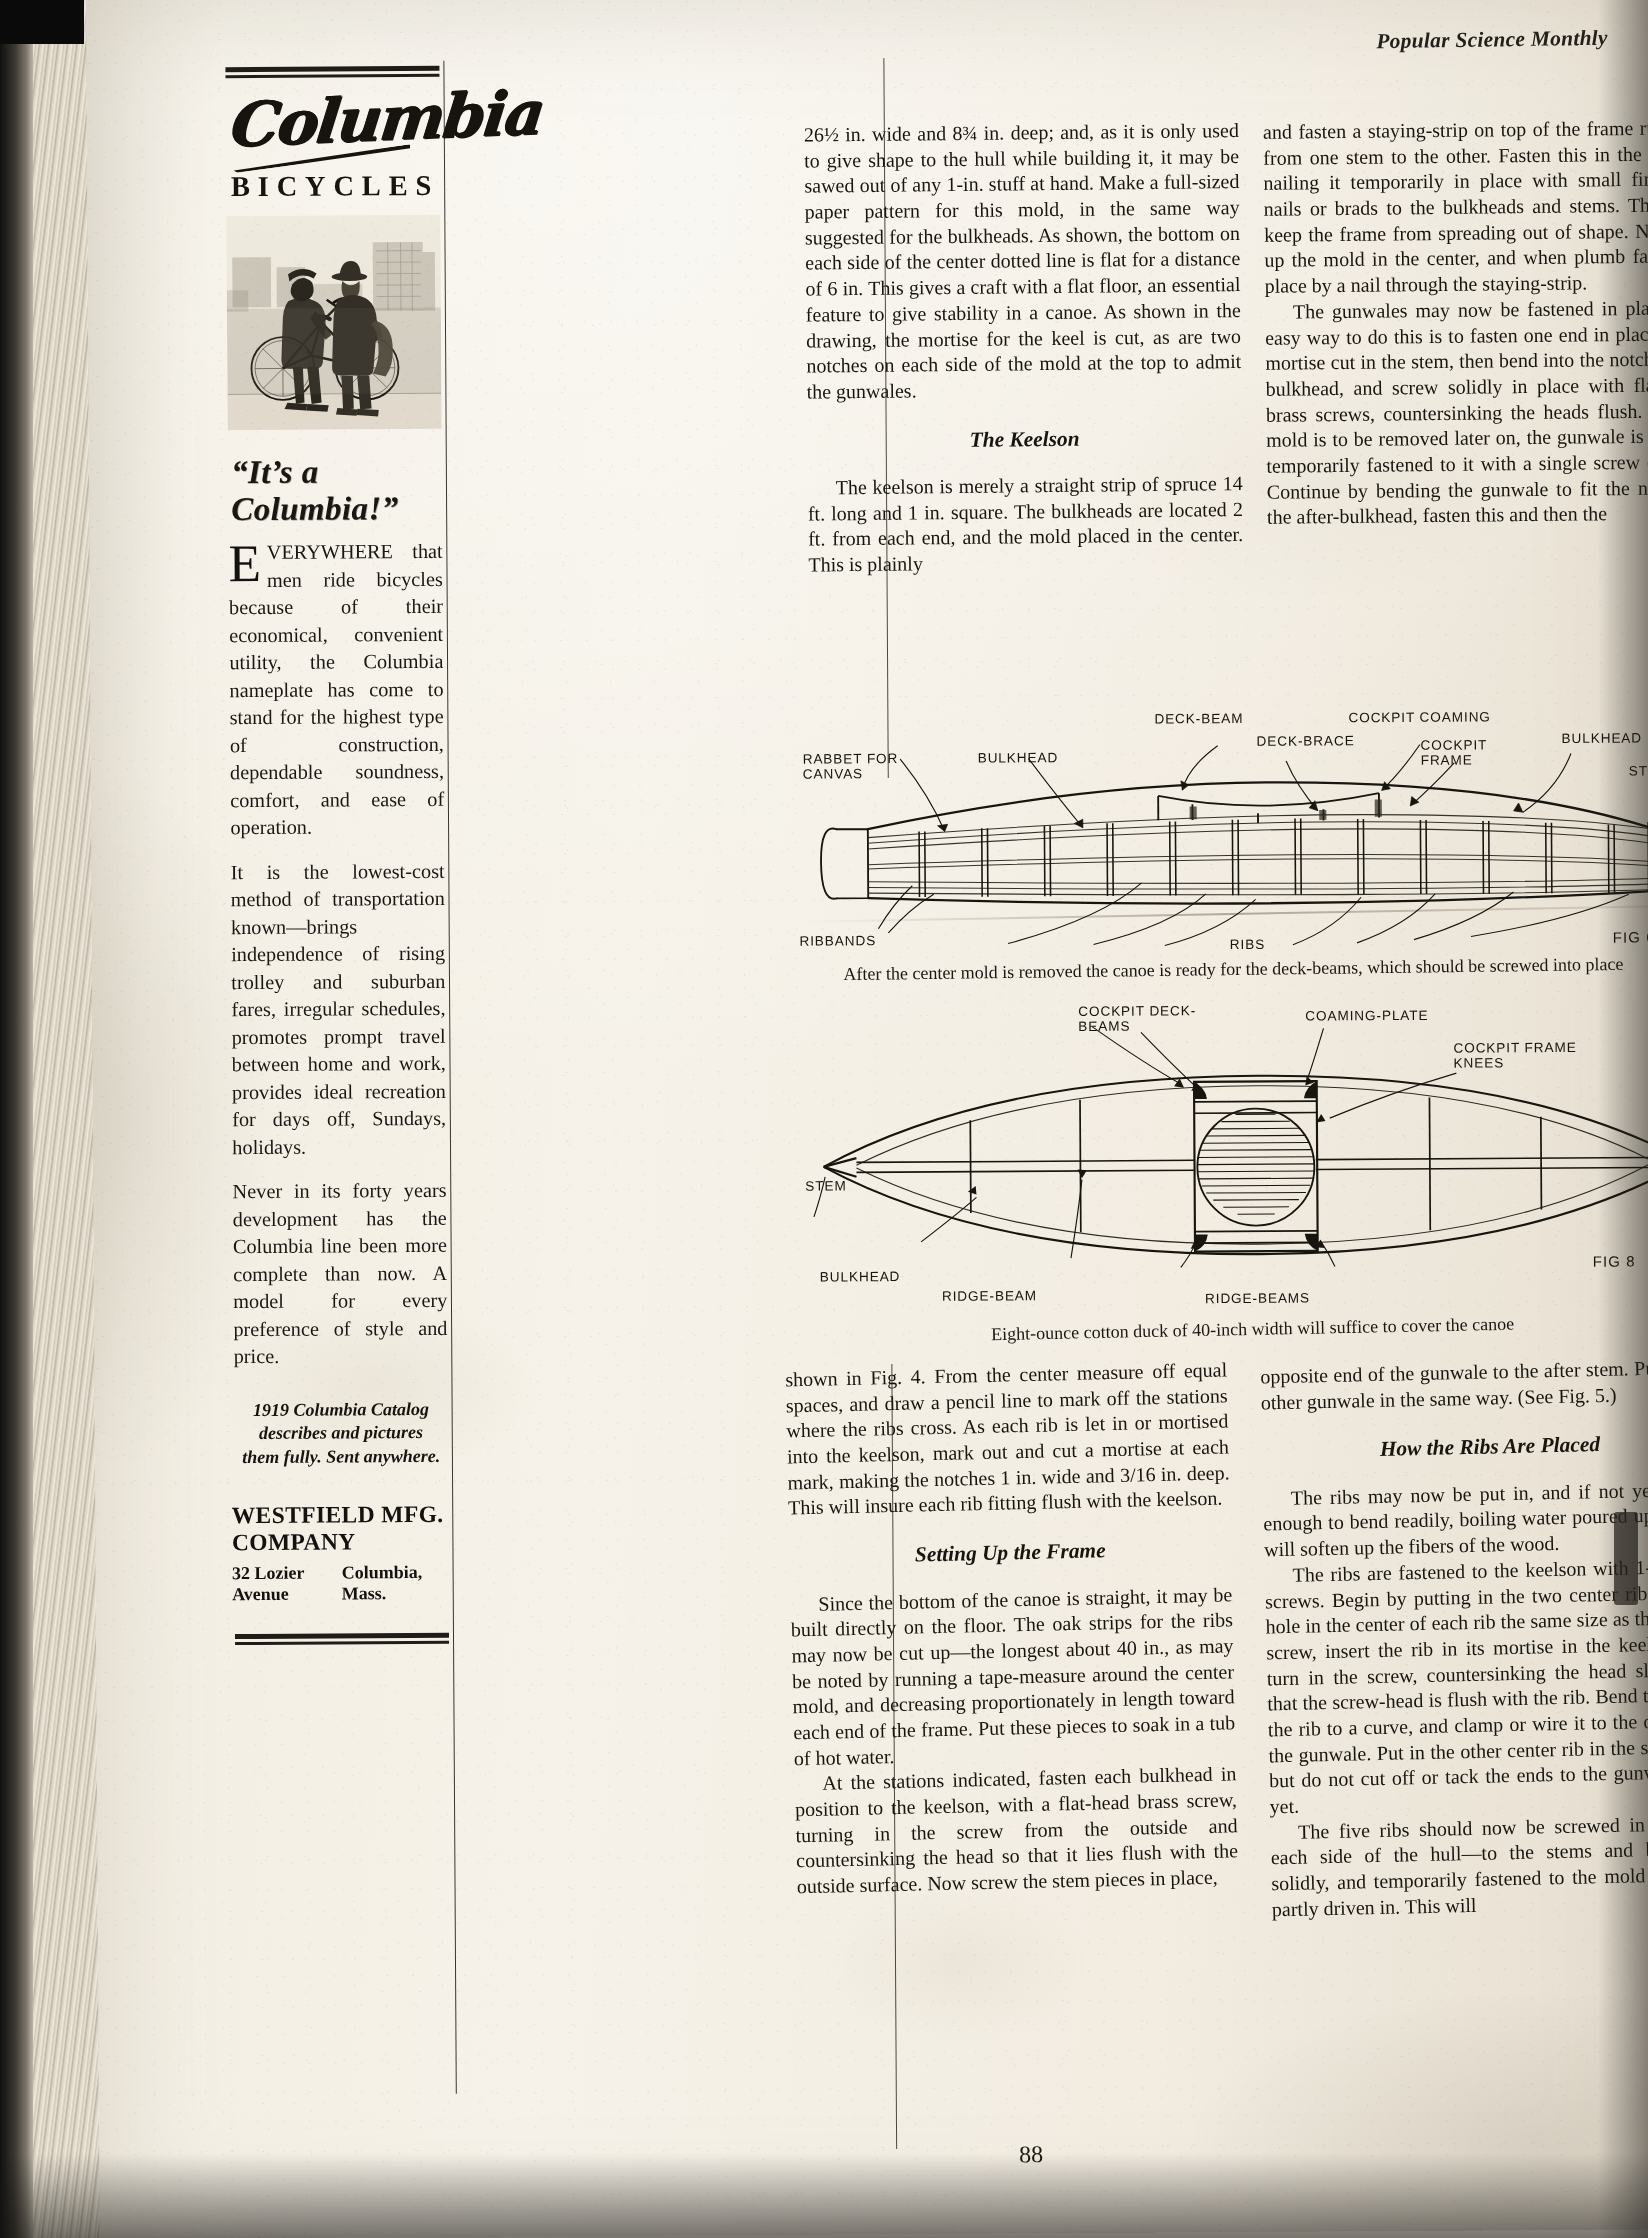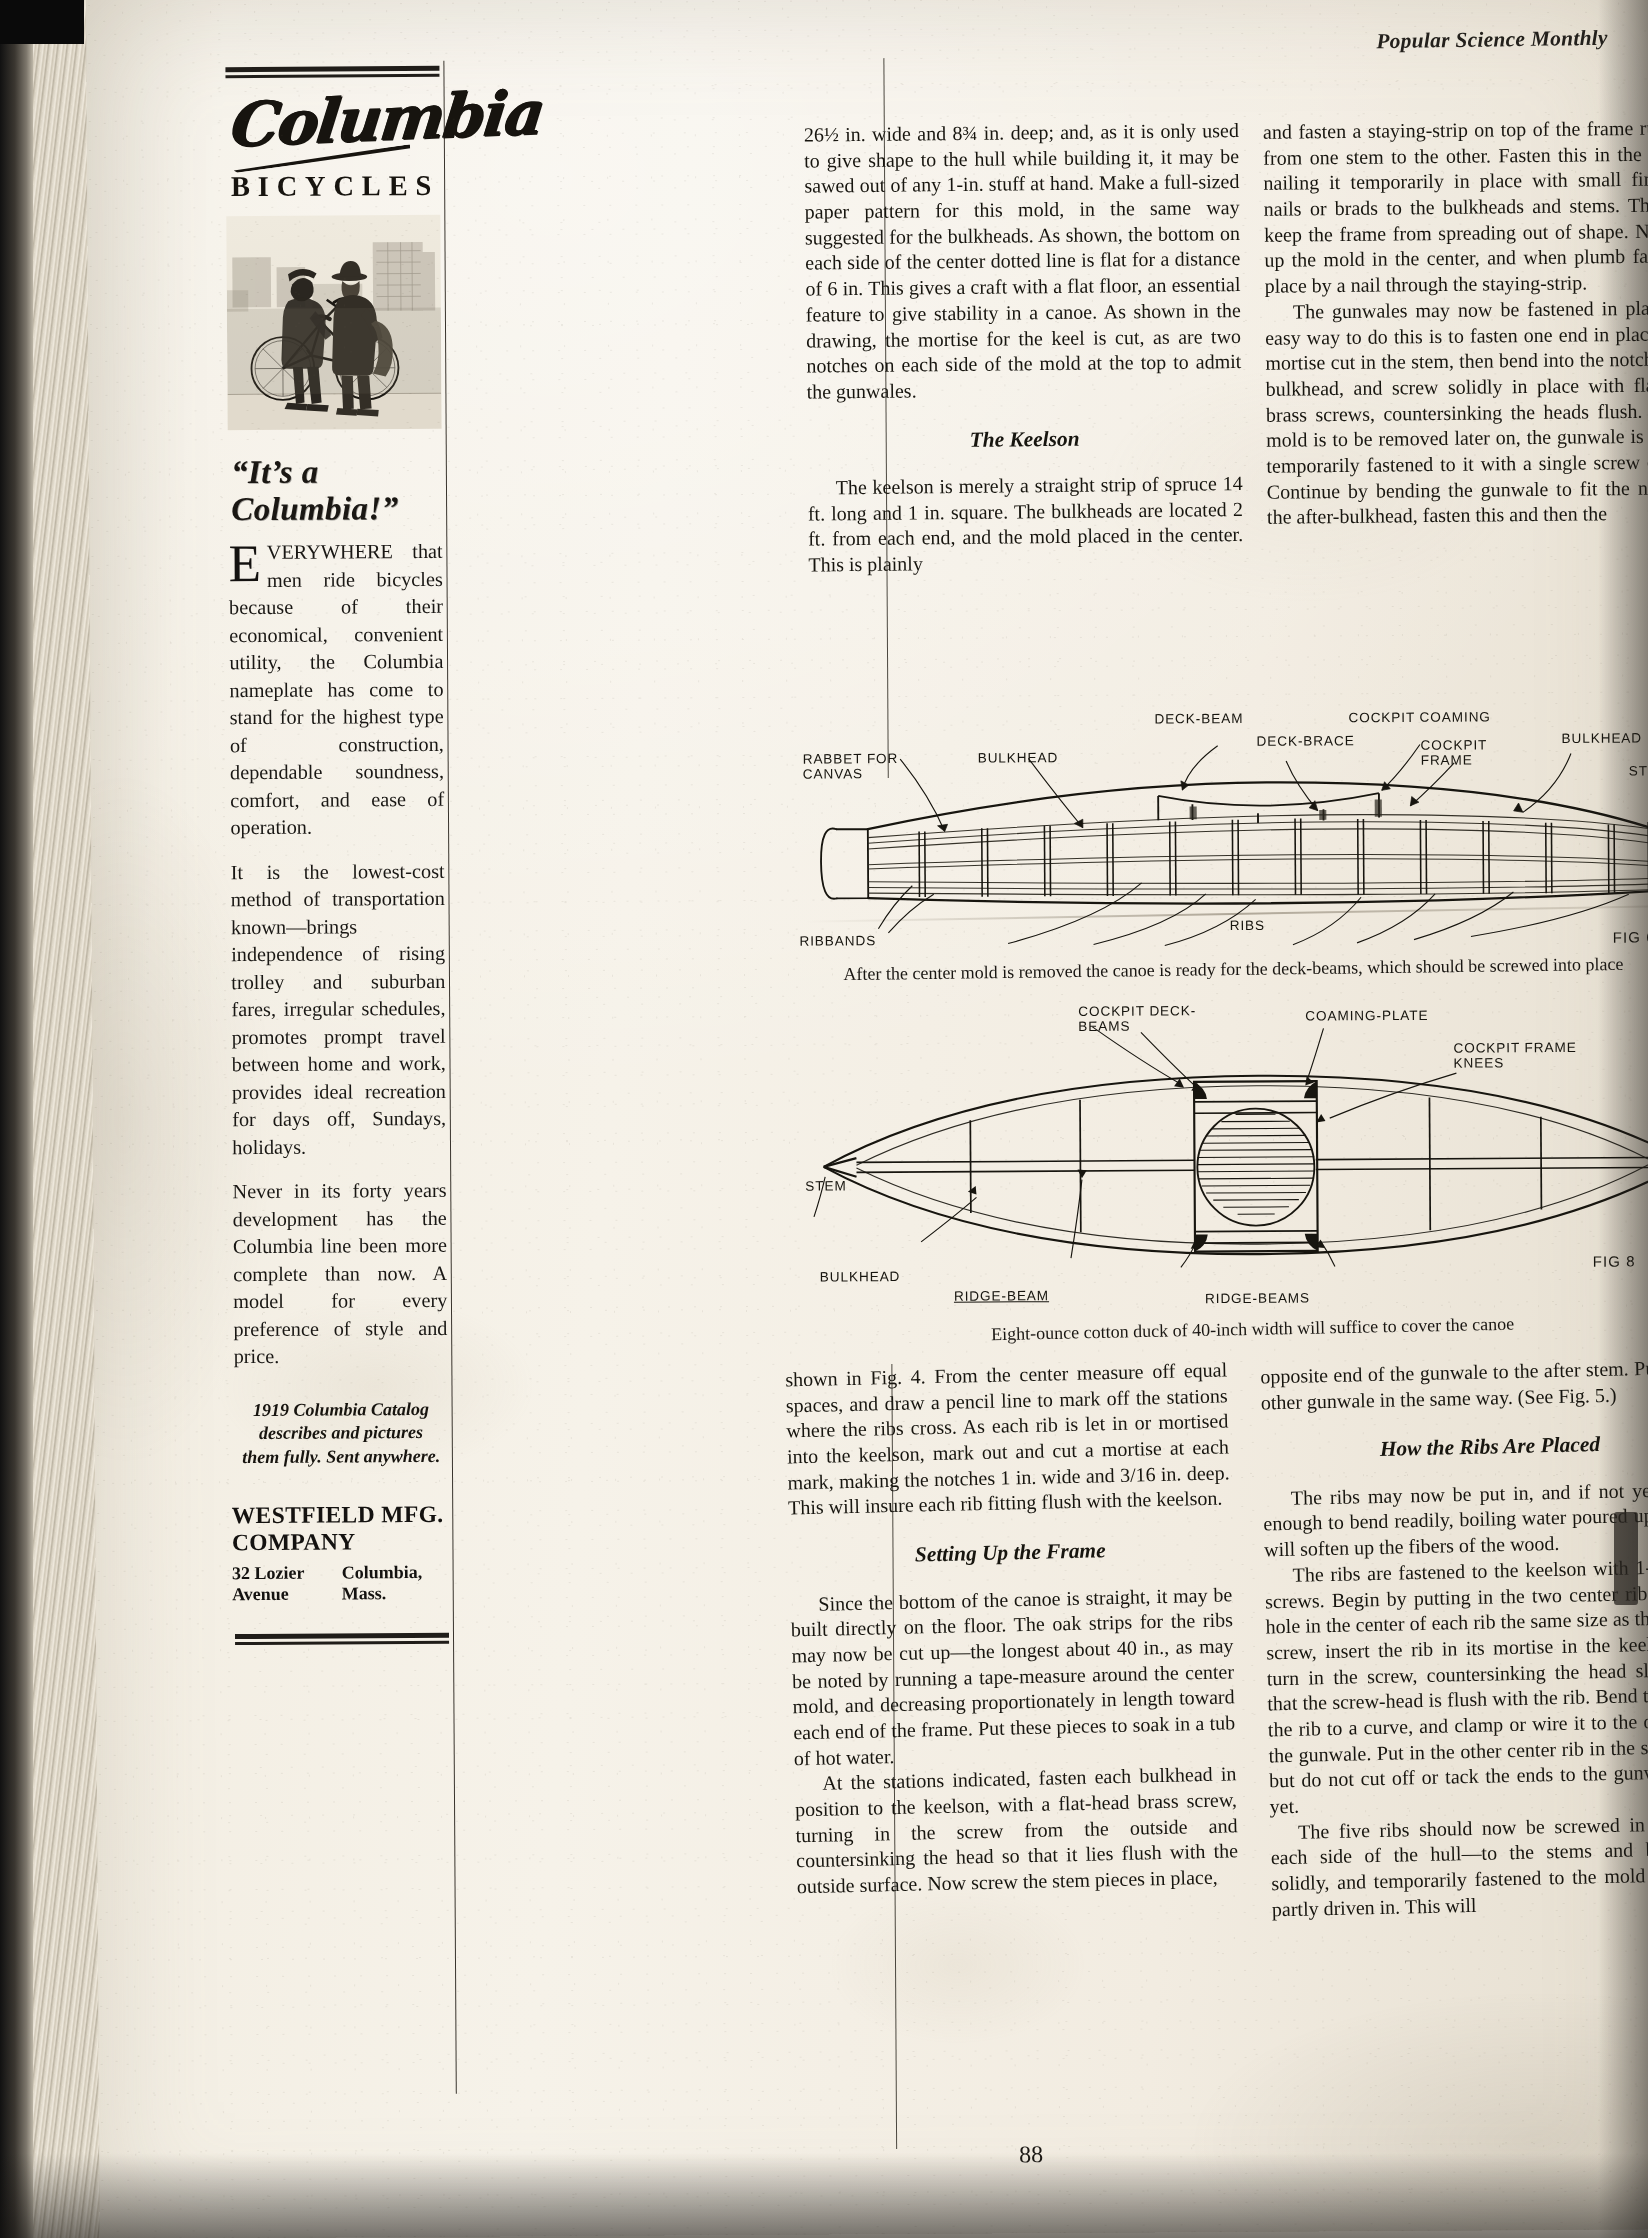--- a/index.html
+++ b/index.html
@@ -484,21 +484,21 @@
 CANVAS</div>
     <div class="fig-label" style="left:185px; top:28.5px;">BULKHEAD</div>
     <div class="fig-label" style="left:362px; top:-8.6px;">DECK-BEAM</div>
     <div class="fig-label" style="left:428px; top:14px;padding-left:36px;">DECK-BRACE</div>
     <div class="fig-label" style="left:556px; top:-8.6px;">COCKPIT COAMING</div>
     <div class="fig-label" style="left:628px; top:18.5px;">COCKPIT
 FRAME</div>
     <div class="fig-label" style="left:769px;top:13px;">BULKHEAD</div>
     <div class="fig-label" style="left:836px;top:46px;">STEM</div>
     <div class="fig-label" style="left:5.7px;   top:211px;">RIBBANDS</div>
-    <div class="fig-label" style="left:436px; top:198px;">RIBS</div>
+    <div class="fig-label" style="left:436px; top:217px;">RIBS</div>
     <div class="fig-num" style="left:819px;top:211px;">FIG 6</div>
   </div>
 
   <div class="figcap" id="cap6">After the center mold is removed the canoe is ready for the deck-beams, which should be screwed into place</div>
 
   <div class="figwrap" id="fig8">
     <svg viewBox="0 0 1290 430" width="920" height="307" aria-hidden="true">
       <g stroke="#17150f" fill="none" stroke-width="3">
 
         <path d="M40 212 q230 -124 610 -124 q378 0 600 124"></path>
@@ -587,21 +587,21 @@
       </g>
     </svg>
 
     <div class="fig-label" style="left:284px; top:-10px;">COCKPIT DECK-
 BEAMS</div>
     <div class="fig-label" style="left:511px; top:-4.3px;">COAMING-PLATE</div>
     <div class="fig-label" style="left:659px; top:28.5px;">COCKPIT FRAME
 KNEES</div>
     <div class="fig-label" style="left:10px;  top:163px;">STEM</div>
     <div class="fig-label" style="left:24px;  top:254px;">BULKHEAD</div>
-    <div class="fig-label" style="left:158px; top:274px;text-decoration:underline;">RIDGE-BEAM</div>
+    <div class="fig-label" style="left:146px; top:274px;">RIDGE-BEAM</div>
     <div class="fig-label" style="left:409px; top:278px;">RIDGE-BEAMS</div>
     <div class="fig-num" style="left:797px;top:242px;">FIG 8</div>
   </div>
 
   <div class="figcap" id="cap8">Eight-ounce cotton duck of 40-inch width will suffice to cover the canoe</div>
 
   <div class="artcol" id="col-mid-bot">
     <p class="nofirst">shown in Fig. 4.  From the center measure off equal spaces, and draw a pencil line to mark off the stations where the ribs cross.  As each rib is let in or mortised into the keelson, mark out and cut a mortise at each mark, making the notches 1 in. wide and 3/16 in. deep.  This will insure each rib fitting flush with the keelson.</p>
     <div class="sub-head">Setting Up the Frame</div>
     <p>Since the bottom of the canoe is straight, it may be built directly on the floor.  The oak strips for the ribs may now be cut up—the longest about 40 in., as may be noted by running a tape-measure around the center mold, and decreasing proportionately in length toward each end of the frame. Put these pieces to soak in a tub of hot water.</p>

